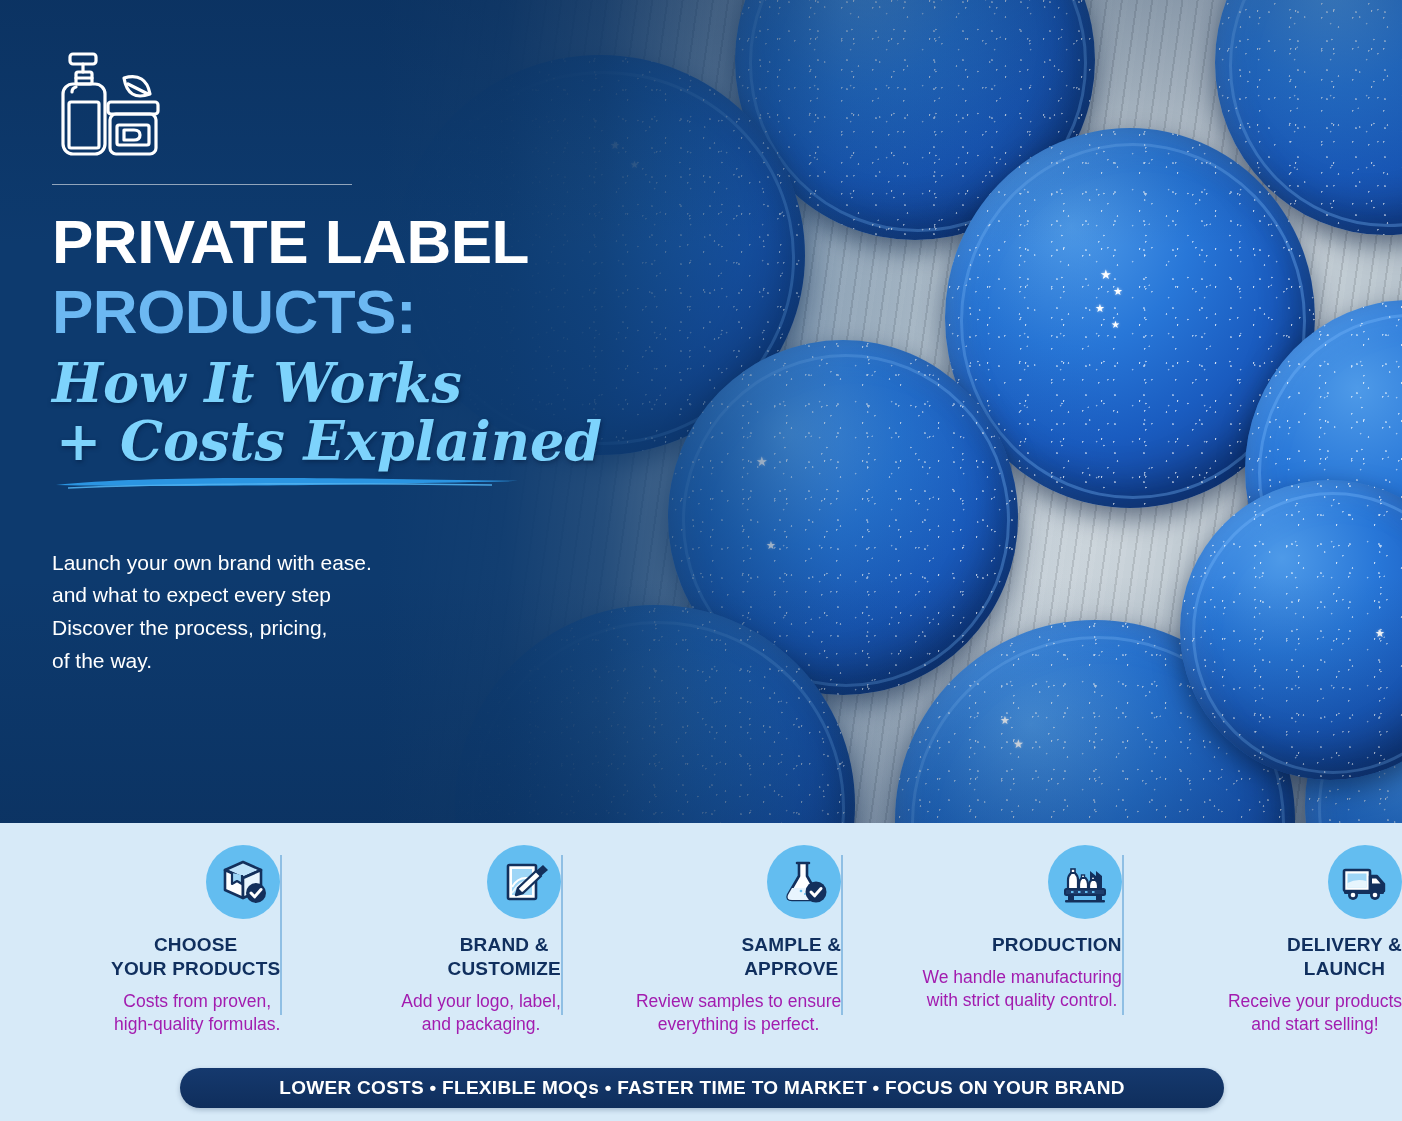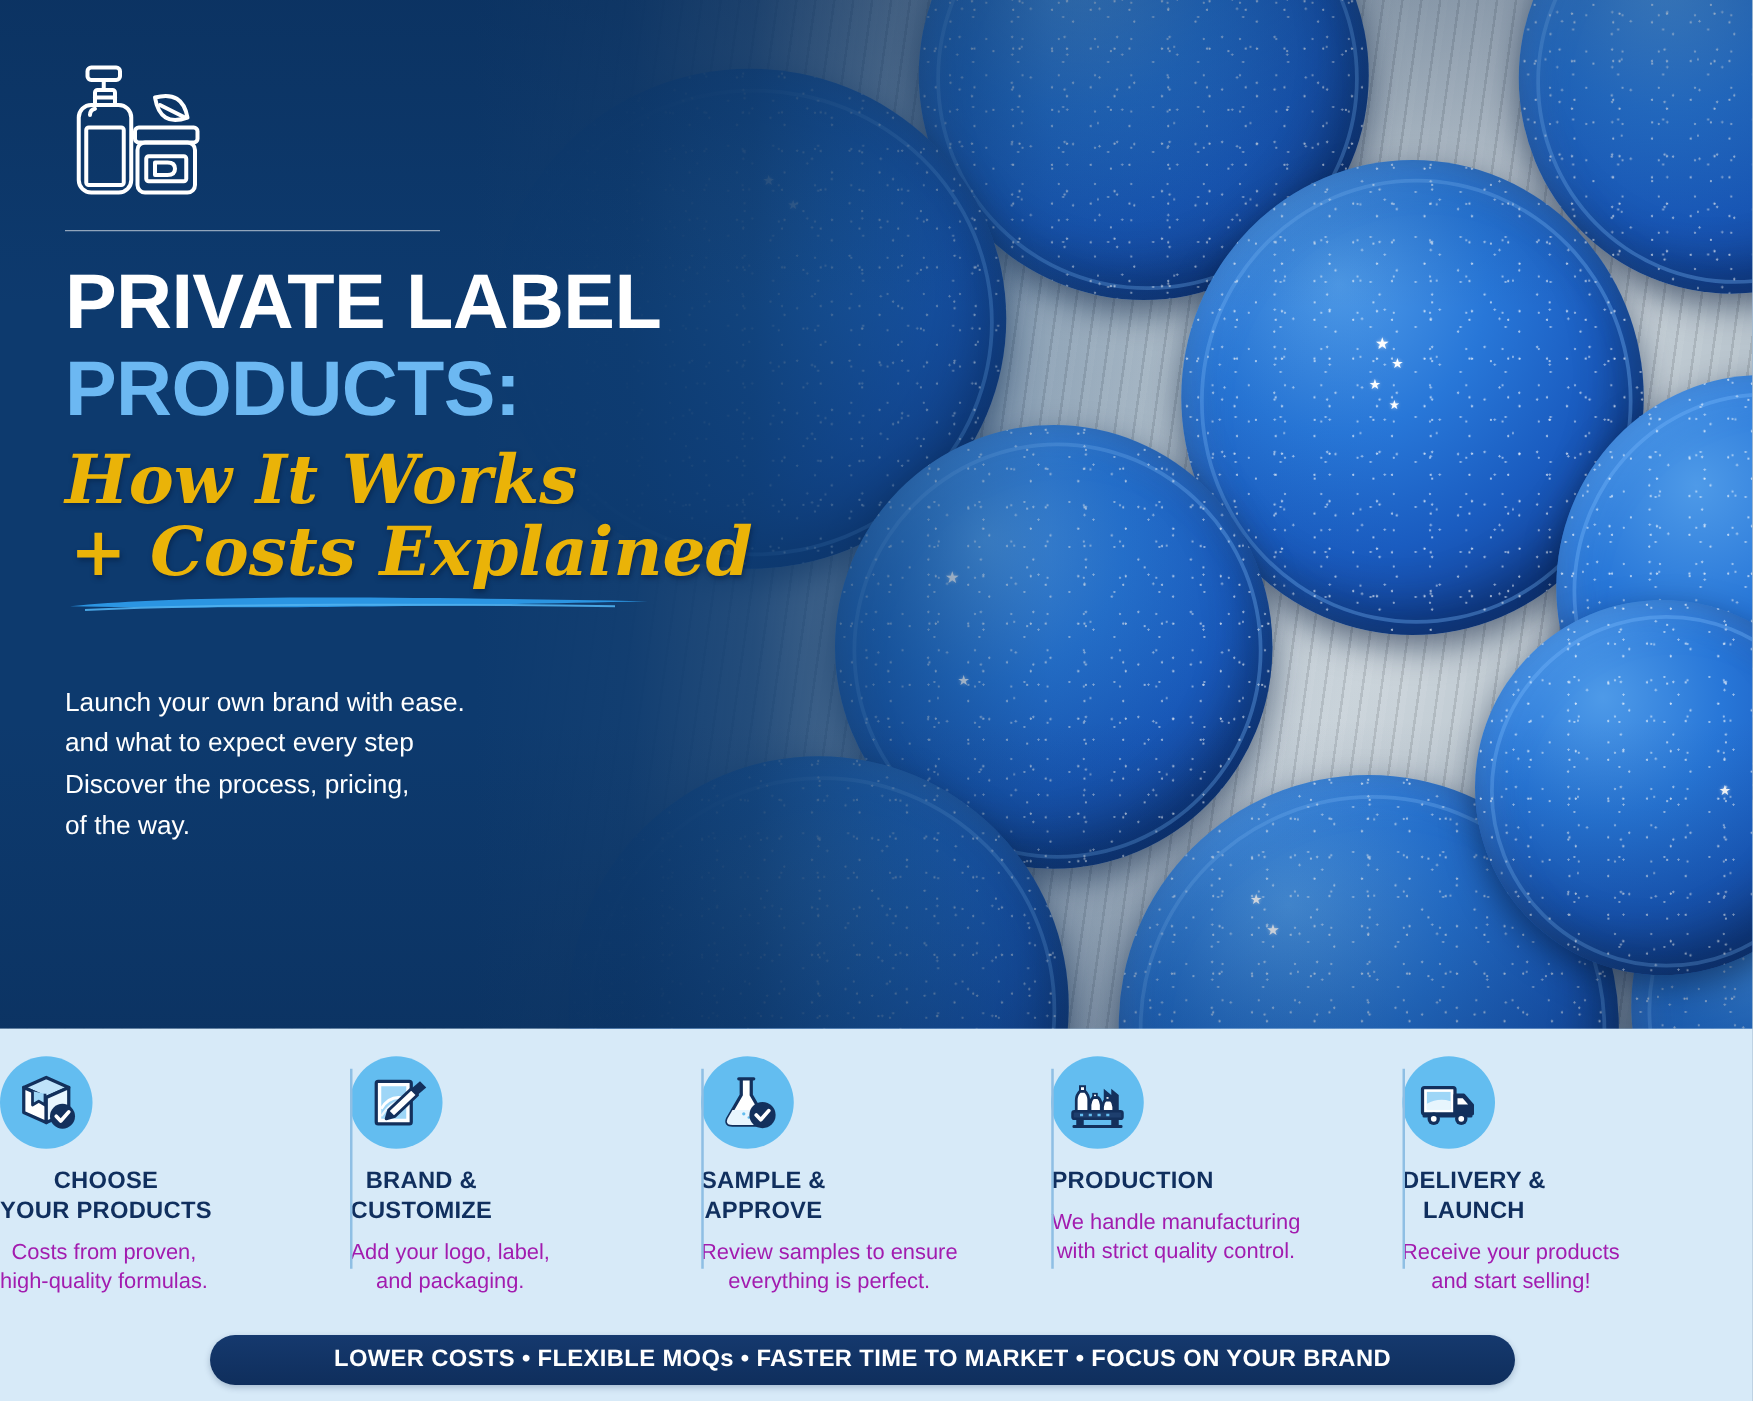--- a/index.html
+++ b/index.html
@@ -55,39 +55,39 @@
   .veil2{position:absolute;inset:0;background:linear-gradient(180deg, rgba(8,35,72,.30) 0%, rgba(8,35,72,0) 30%, rgba(8,35,72,0) 70%, rgba(8,35,72,.28) 100%);}
 
   .hero-content{position:absolute;left:52px;top:40px;width:620px;z-index:6;}
   .brand-icon{width:112px;height:118px;display:block;}
   .rule{width:300px;height:1px;background:rgba(255,255,255,.55);margin:26px 0 0 0;}
 
   h1{margin:0;padding:0;}
   .t1{font-size:62px;font-weight:bold;color:#ffffff;letter-spacing:-0.5px;line-height:1.0;margin-top:26px;}
   .t2{font-size:62px;font-weight:bold;color:#6cb8f2;letter-spacing:-0.5px;line-height:1.05;margin-top:12px;}
   .t3{font-size:62px;font-weight:bold;color:#6cb8f2;letter-spacing:-0.5px;line-height:1.05;margin-top:6px;}
-  .script{font-family:"DejaVu Serif", serif;font-style:italic;font-weight:bold;color:#eab308;
+  .script{font-family:"DejaVu Serif", serif;font-style:italic;font-weight:bold;color:#7dd3fc;
     font-size:54px;line-height:1.08;margin-top:10px;text-shadow:1px 2px 4px rgba(4,24,56,.5);}
   .script .ln{display:block;}
   .script .ln2{margin-left:4px;}
   .brush{margin-top:2px;width:470px;height:18px;display:block;}
 
   .lede{margin-top:56px;font-size:21px;line-height:1.56;color:#ffffff;font-weight:normal;}
   .lede span{display:block;}
 
   
   .steps{position:absolute;left:0;top:823px;width:1402px;height:298px;background:#d7eaf8;}
   .steps-row{position:absolute;left:0;top:0;width:1402px;height:230px;display:flex;}
-  .step{position:relative;flex:1;display:flex;flex-direction:column;align-items:flex-start;padding-top:22px;}
+  .step{position:relative;flex:1;display:flex;flex-direction:column;align-items:flex-end;padding-top:22px;}
   .step + .step::before{content:"";position:absolute;left:0;top:32px;width:2px;height:160px;background:#8fbfe4;}
   .circle{width:74px;height:74px;border-radius:50%;background:#63bdf0;display:flex;align-items:center;justify-content:center;}
   .step-title{margin-top:14px;text-align:center;color:#102f5e;font-weight:bold;font-size:19px;line-height:1.25;letter-spacing:.2px;}
   .step-desc{margin-top:9px;text-align:center;color:#a21caf;font-size:17.5px;line-height:1.32;max-width:250px;}
 
-  .banner{position:absolute;left:168px;top:1068px;width:1044px;height:40px;border-radius:20px;
+  .banner{position:absolute;left:180px;top:1068px;width:1044px;height:40px;border-radius:20px;
     background:linear-gradient(180deg,#15396e 0%,#0f2e5c 100%);
     display:flex;align-items:center;justify-content:center;
     box-shadow:0 2px 5px rgba(10,40,80,.25);}
   .banner-text{color:#ffffff;font-weight:bold;font-size:19px;letter-spacing:.3px;white-space:nowrap;}
 </style>
 </head>
 <body>
 
 <div class="page">
 

